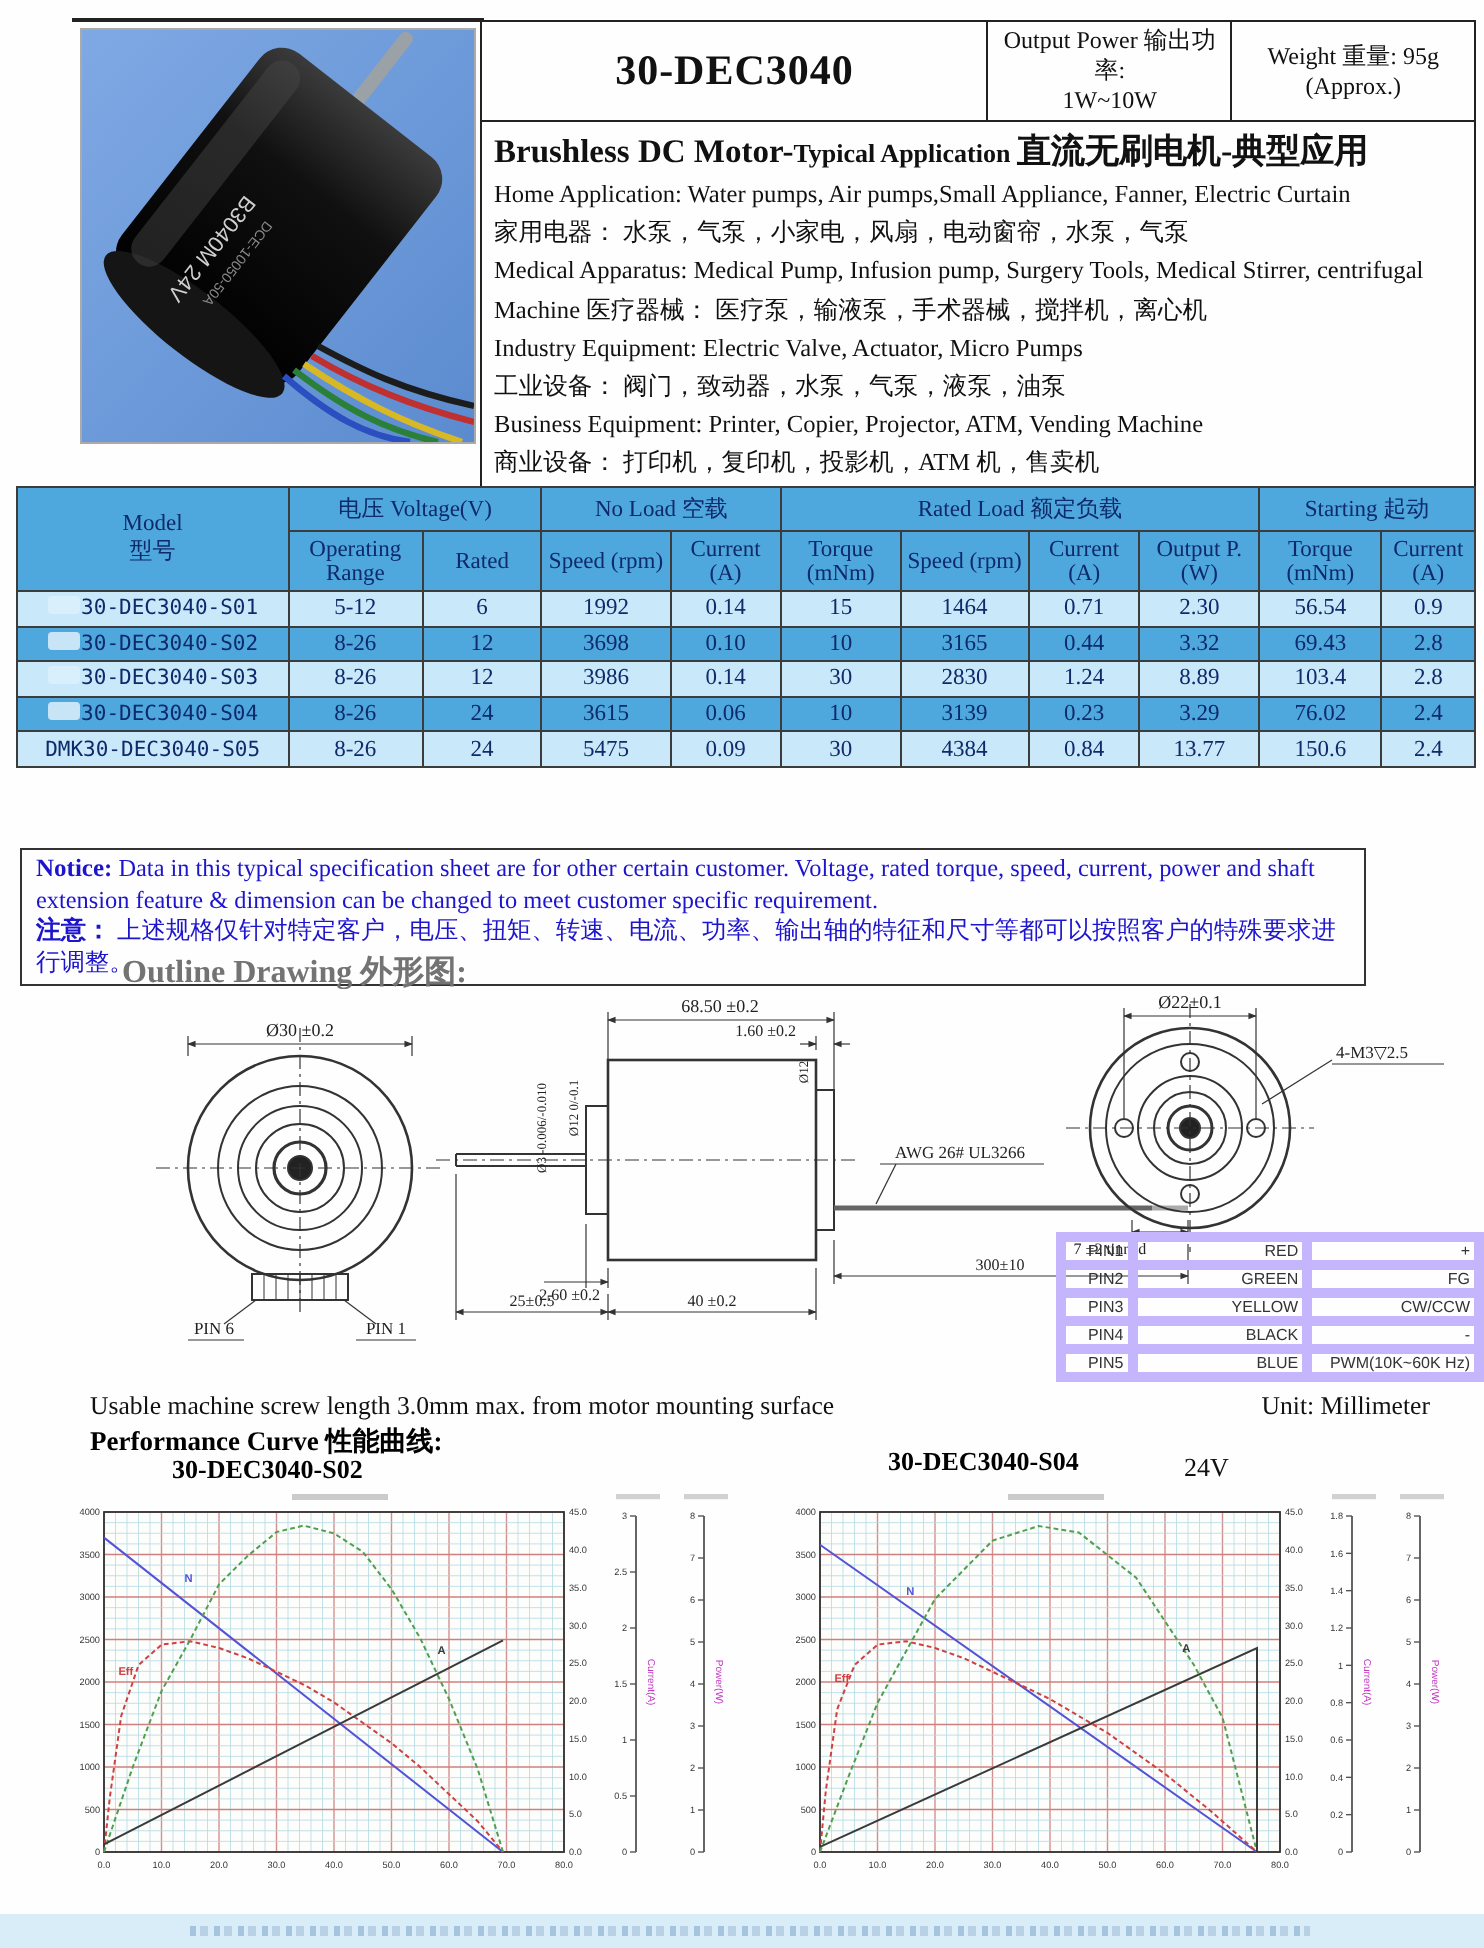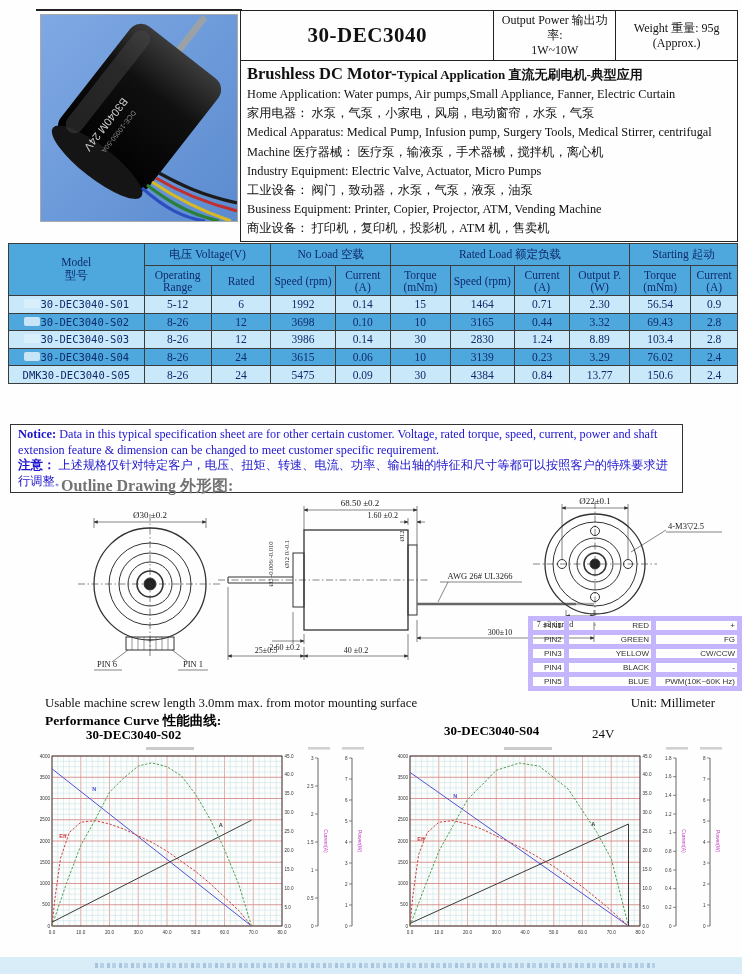--- a/index.html
+++ b/index.html
@@ -9,21 +9,21 @@
   
   #top-rule { position:absolute; left:36px; top:9px; width:206px; height:2px; background:#222; }
   #photo-box { position:absolute; left:40px; top:14px; width:198px; height:208px; border:1px solid #aaa; background:#6f9ddd; }
   #header-table { position:absolute; left:240px; top:10px; width:498px; border-collapse:collapse; table-layout:fixed; }
   #header-table td { border:1.5px solid #222; color:#111; vertical-align:middle; }
   td.model-big { font-size:21px; font-weight:bold; text-align:center; letter-spacing:.5px; }
   td.hdr-small { font-size:12px; text-align:center; line-height:15px; padding:2px; }
   #app-cell { padding:3px 6px 2px 6px; }
   #app-title { font-size:13px; font-weight:bold; margin-bottom:1px; white-space:nowrap; }
   #app-title .big { font-size:16.5px; }
-  #app-title .cn { font-size:13px; }
+  #app-title .cn { font-size:17px; }
   .app-line { font-size:12.3px; line-height:19.2px; color:#111; white-space:nowrap; overflow:hidden; }
 
   
   #spec { position:absolute; left:8px; top:243px; width:730px; border-collapse:collapse; table-layout:fixed; }
   #spec td, #spec th { border:1px solid #3c3c3c; text-align:center; color:#0e2a6b; font-weight:normal;
                        font-size:11.5px; padding:0 1px; overflow:hidden; }
   #spec .hd { background:#4fa8dd; }
   #spec tr.row-light td { background:#c9e9fa; }
   #spec tr.row-dark td { background:#4fa8dd; }
   #spec tr.rh1 { height:22px;padding-left:10px; } #spec tr.rh2 { height:30px; }

